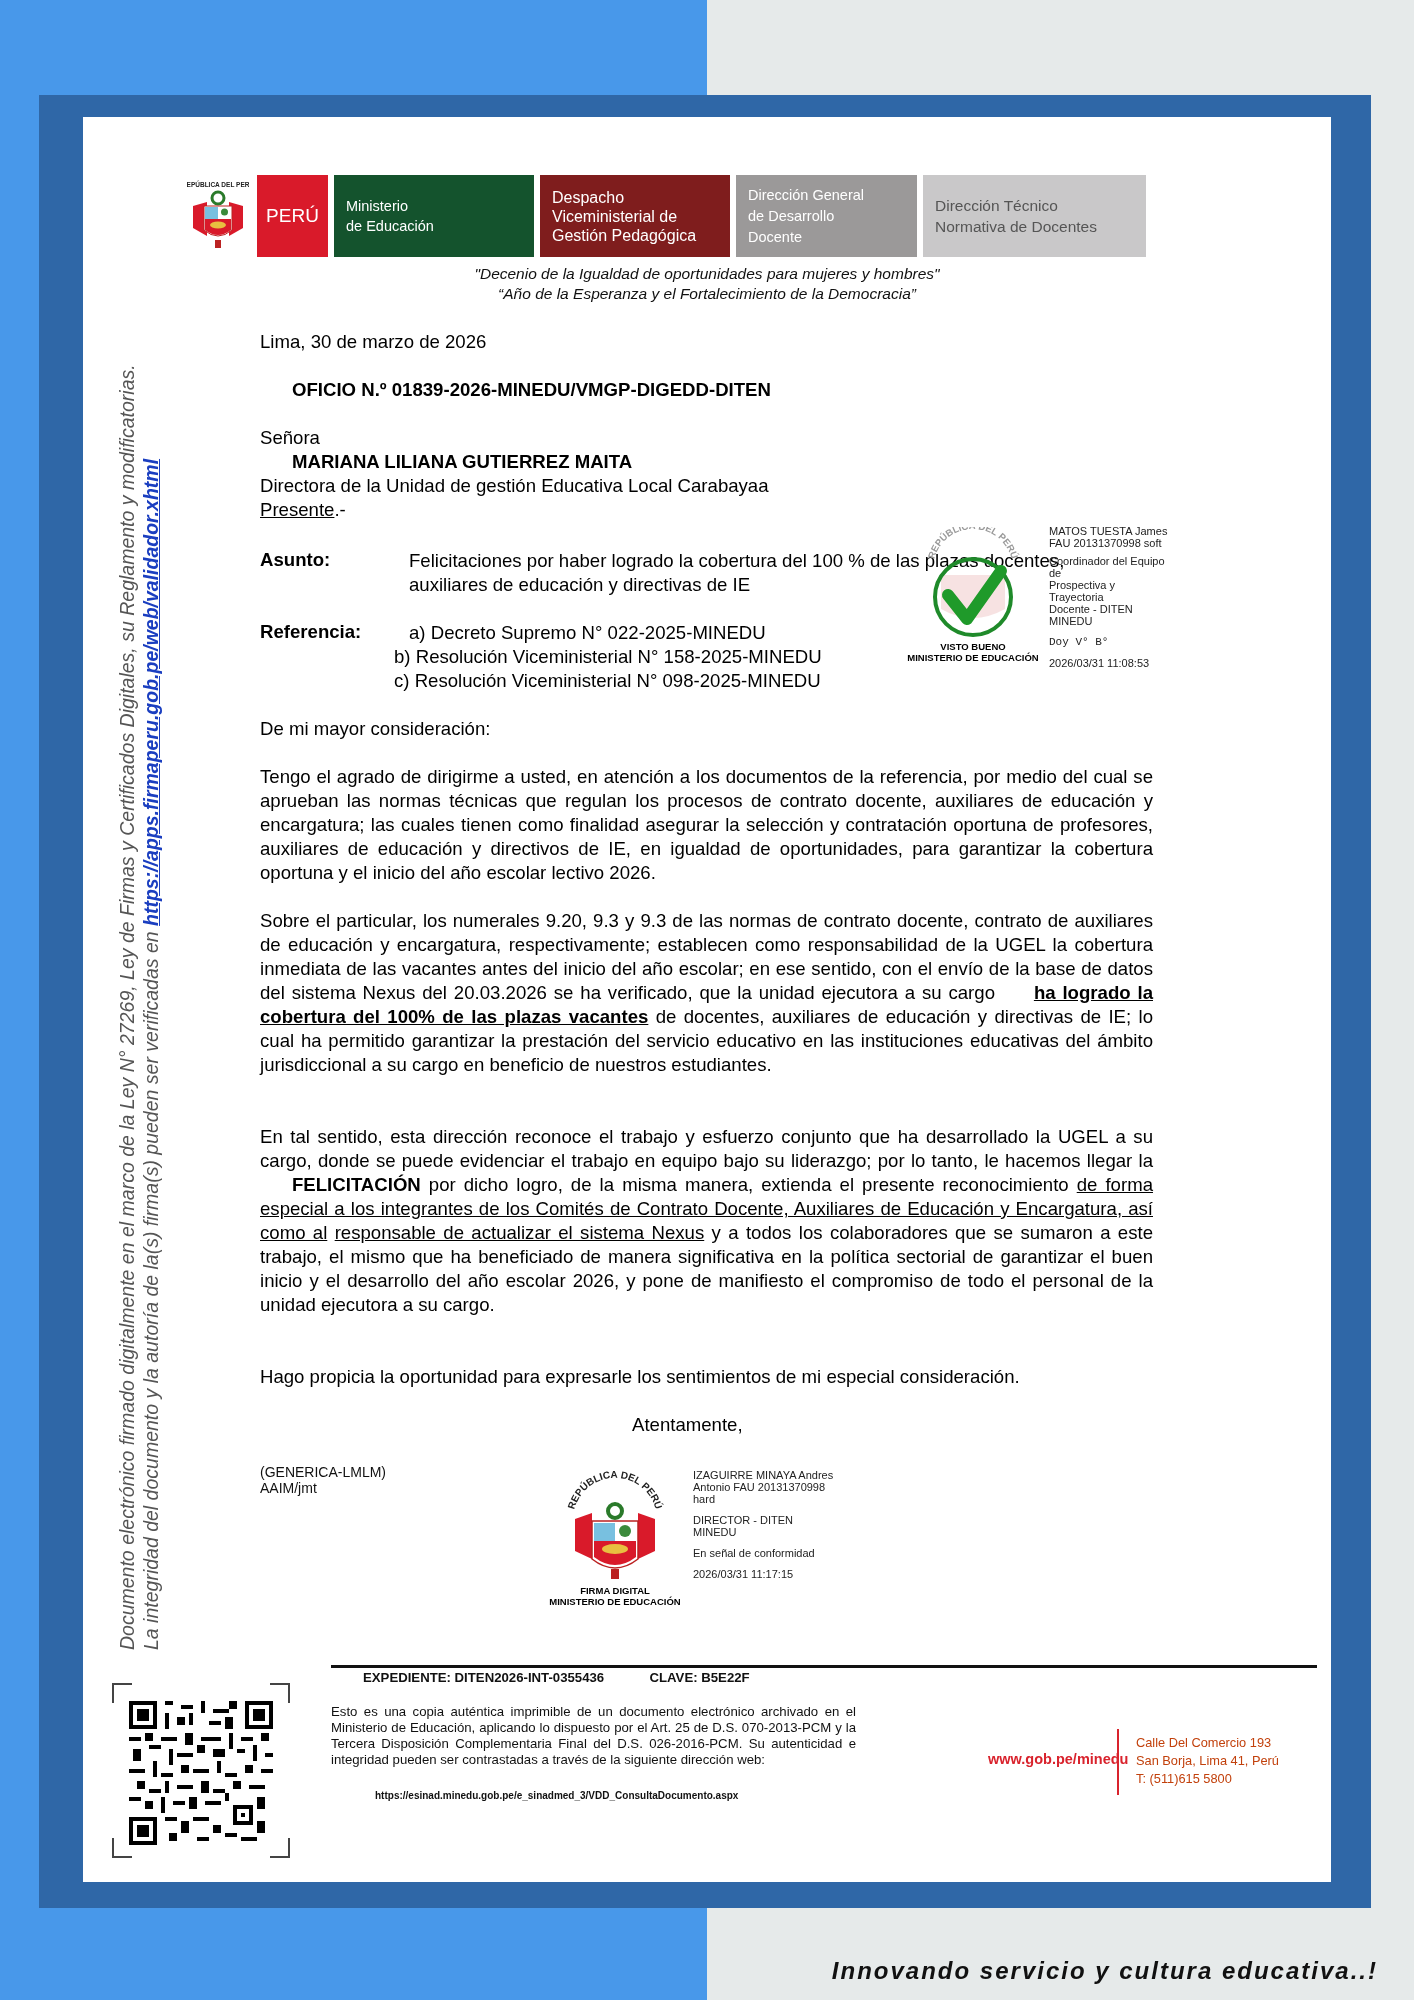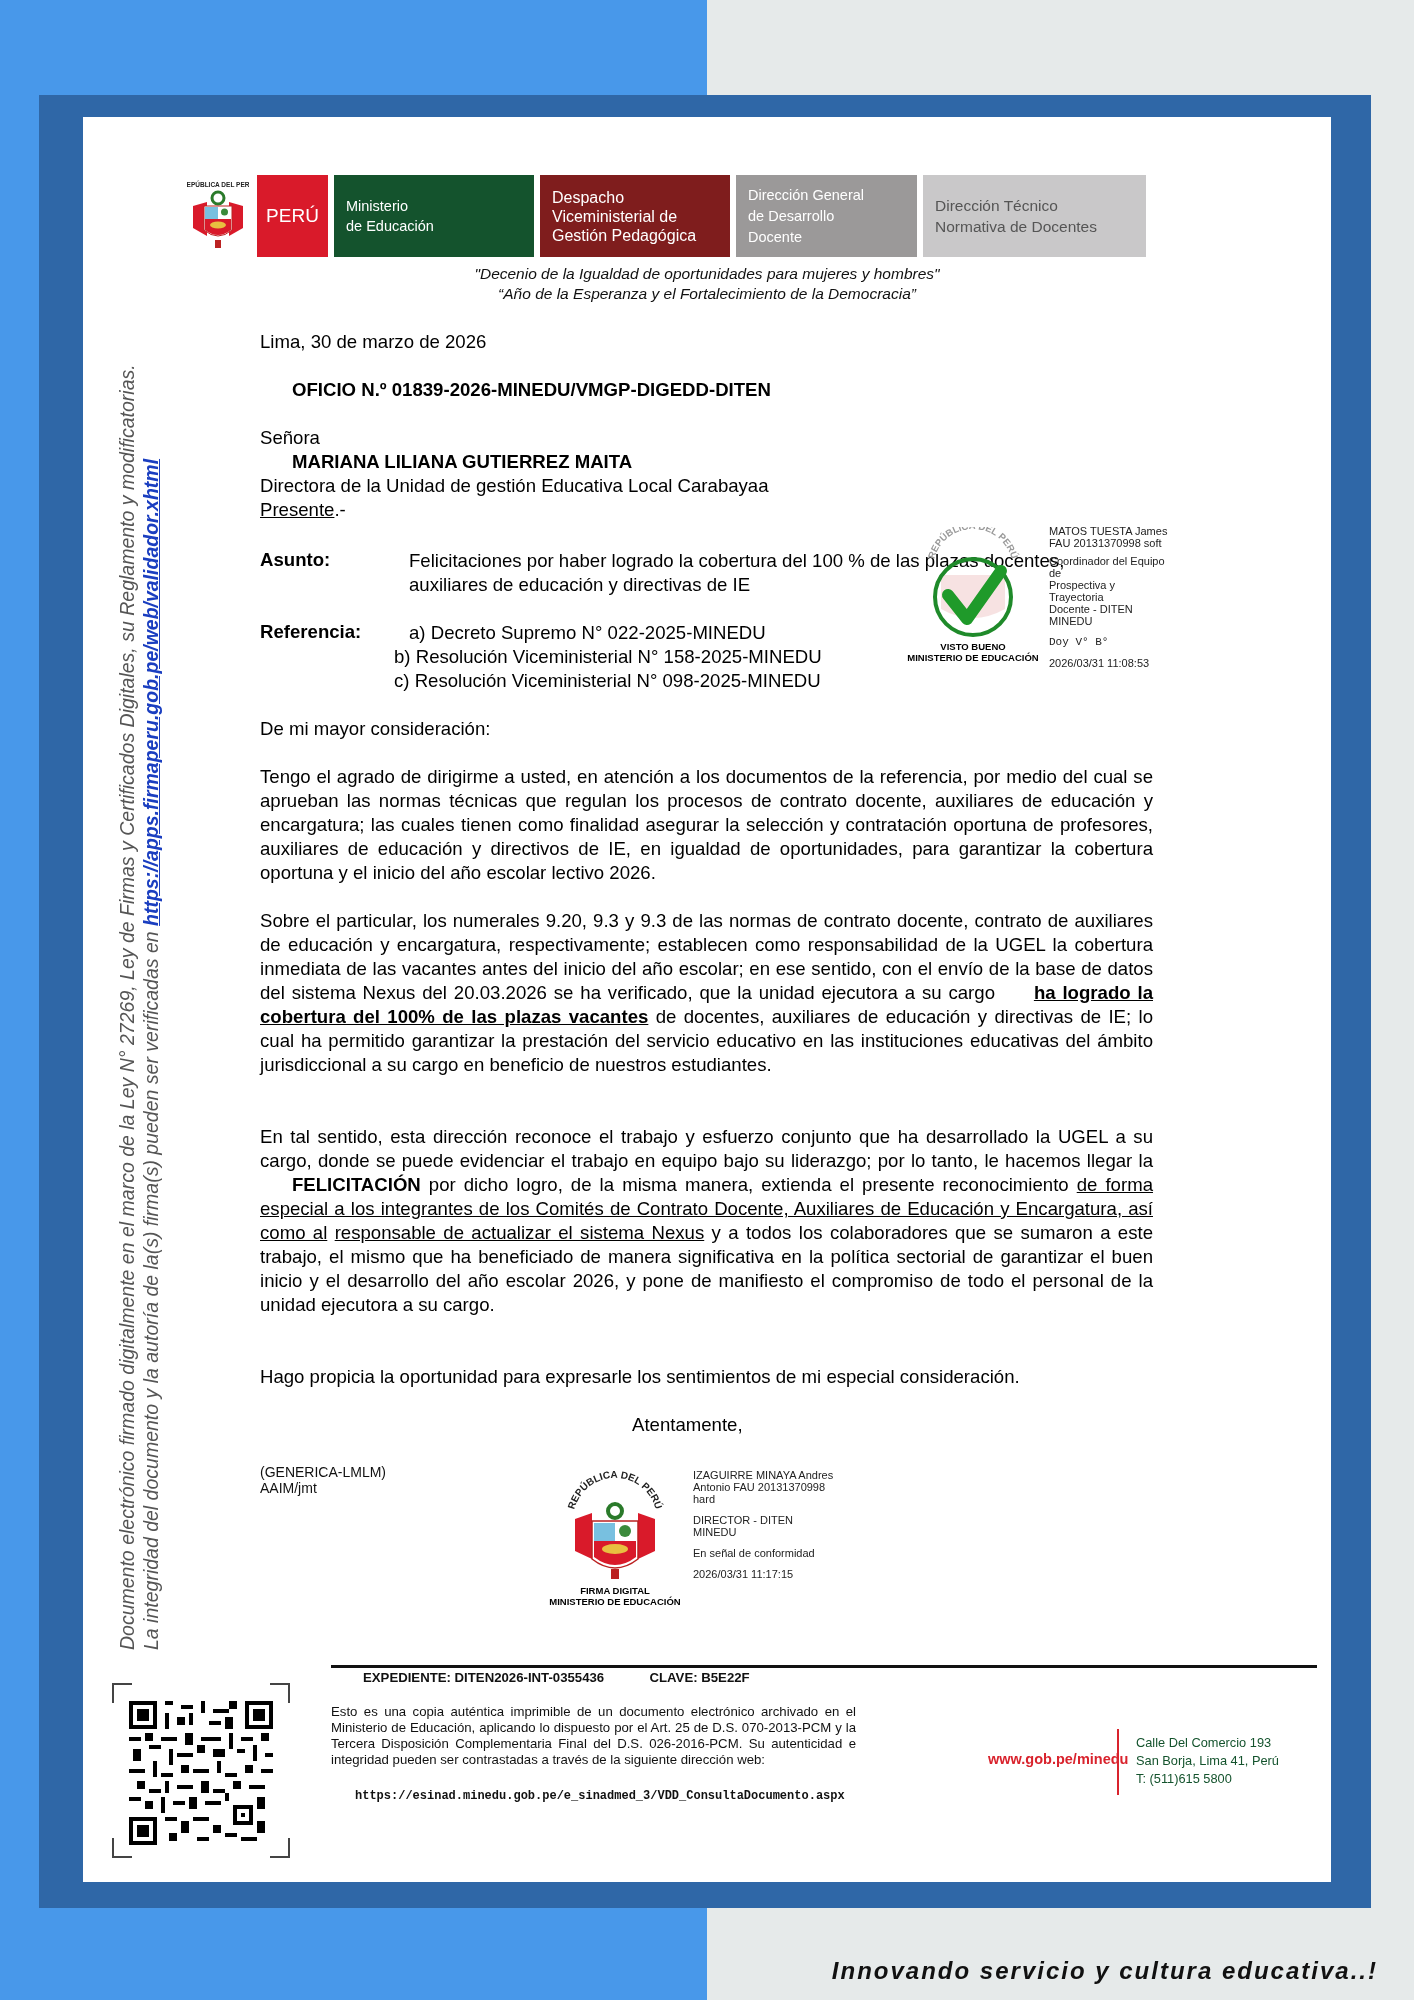--- a/index.html
+++ b/index.html
@@ -194,25 +194,25 @@
     <div style="margin-top:9px;">2026/03/31 11:17:15</div>
   </div>
 
   <div class="footer-line" style="left:248px; top:1548px; width:986px;"></div>
   <div class="foot-small b" style="left:248px; top:1553px;">
     <span>EXPEDIENTE: DITEN2026-INT-0355436</span>
     <span style="display:inline-block; width:38px;"></span>
     <span>CLAVE: B5E22F</span>
   </div>
   <div class="foot-small just" style="left:248px; top:1587px; width:525px;">Esto es una copia auténtica imprimible de un documento electrónico archivado en el Ministerio de Educación, aplicando lo dispuesto por el Art. 25 de D.S. 070-2013-PCM y la Tercera Disposición Complementaria Final del D.S. 026-2016-PCM. Su autenticidad e integridad pueden ser contrastadas a través de la siguiente dirección web:</div>
-  <div class="foot-small b" style="left:240px; top:1671px; font-size:12px;font-family:Liberation Mono, monospace;">https://esinad.minedu.gob.pe/e_sinadmed_3/VDD_ConsultaDocumento.aspx</div>
+  <div class="foot-small b" style="left:260px; top:1671px; font-size:10px;">https://esinad.minedu.gob.pe/e_sinadmed_3/VDD_ConsultaDocumento.aspx</div>
 
   <div class="foot-small b" style="left:873px; top:1634px; color:#d9232d; font-size:14.5px;">www.gob.pe/minedu</div>
   <div style="position:absolute; left:1034px; top:1612px; width:2px; height:66px; background:#d9232d;"></div>
-  <div class="foot-small" style="left:1053px; top:1617px; font-size:12.8px; line-height:18px; color:#14532d;">
+  <div class="foot-small" style="left:1053px; top:1617px; font-size:12.8px; line-height:18px; color:#c2410c;">
     <div>Calle Del Comercio 193</div>
     <div>San Borja, Lima 41, Perú</div>
     <div>T: (511)615 5800</div>
   </div>
 </div>
 
 <div class="side-vert">
   <div>Documento electrónico firmado digitalmente en el marco de la Ley N° 27269, Ley de Firmas y Certificados Digitales, su Reglamento y modificatorias.</div>
   <div><span>La integridad del documento y la autoría de la(s) firma(s) pueden ser verificadas en </span><a>https://apps.firmaperu.gob.pe/web/validador.xhtml</a></div>
 </div>

